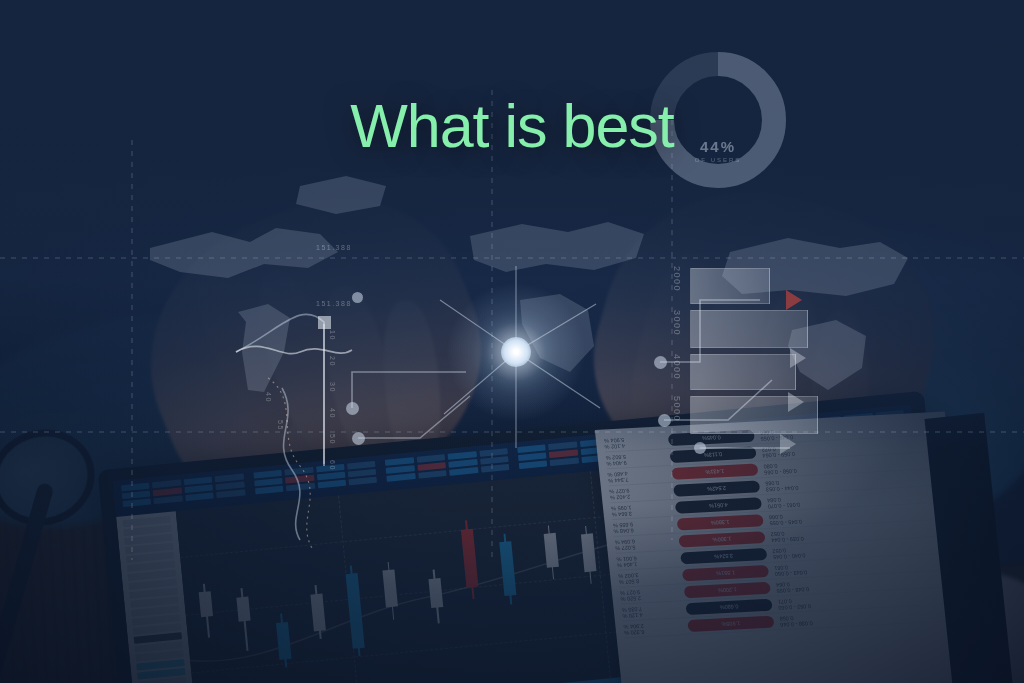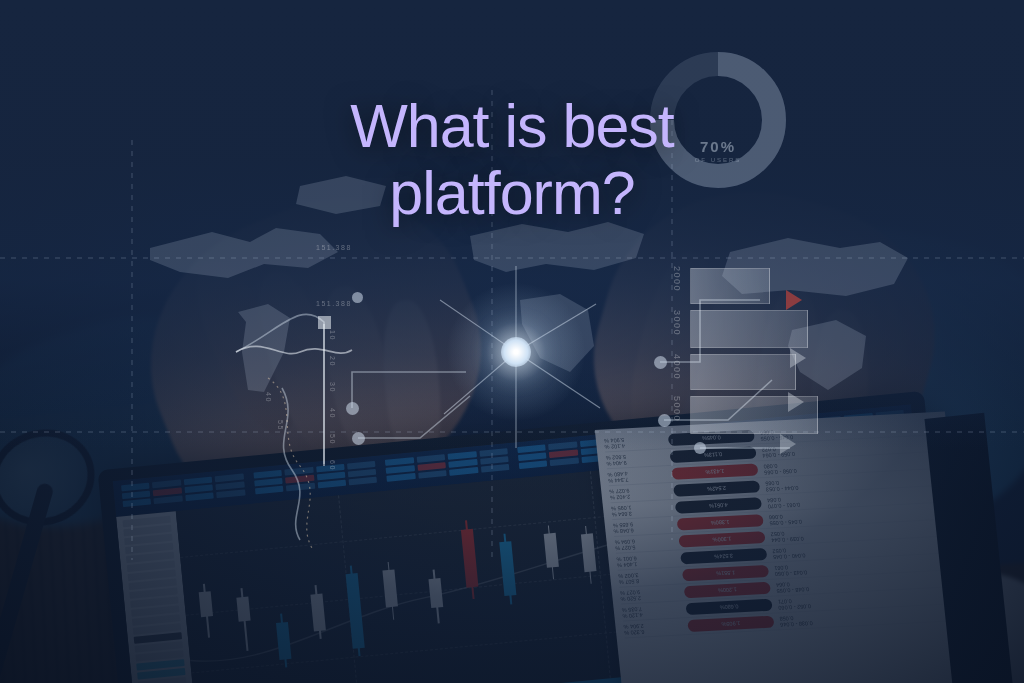--- a/index.html
+++ b/index.html
@@ -171,21 +171,21 @@
     box-shadow:0 0 22px 8px rgba(200,225,250,.35);
   }
   .hbar{
     position:absolute;background:linear-gradient(90deg, rgba(235,240,248,.34), rgba(235,240,248,.16));
     border:1px solid rgba(255,255,255,.18);
   }
 
   
   .headline{
     position:absolute;left:0;right:0;top:96px;text-align:center;z-index:40;
-    color:#c4b5fd;line-height:1;
+    color:#86efac;line-height:1;
   }
   .hl-1{
     font-size:61px;font-weight:400;letter-spacing:-1px;
     text-shadow:0 3px 26px rgba(0,0,0,.55);
   }
   .hl-2{
     font-size:79px;font-weight:700;letter-spacing:-2px;margin-top:8px;
     text-shadow:0 4px 30px rgba(0,0,0,.6);
   }
   .hl-3{
@@ -637,33 +637,32 @@
     <div class="hud-txt hud-vtxt" style="left:336px;top:408px;font-size:7px;">40</div>
     <div class="hud-txt hud-vtxt" style="left:336px;top:434px;font-size:7px;">50</div>
     <div class="hud-txt hud-vtxt" style="left:336px;top:460px;font-size:7px;">60</div>
 
     <div class="hud-txt" style="left:316px;top:244px;font-size:7px;">151.388</div>
     <div class="hud-txt" style="left:316px;top:300px;font-size:7px;">151.388</div>
     <div class="hud-txt hud-vtxt" style="left:284px;top:420px;font-size:7px;">55</div>
     <div class="hud-txt hud-vtxt" style="left:272px;top:392px;font-size:7px;">40</div>
 
     <div class="donut-label" style="left:668px;top:138px;width:100px;">
-      <span class="pct">70%</span>
+      <span class="pct">44%</span>
       <span class="cap">OF USERS</span>
     </div>
 
     <div class="node" style="left:346px;top:402px;width:13px;height:13px;"></div>
     <div class="node" style="left:352px;top:432px;width:13px;height:13px;"></div>
     <div class="node" style="left:654px;top:356px;width:13px;height:13px;"></div>
     <div class="node" style="left:658px;top:414px;width:13px;height:13px;"></div>
     <div class="node" style="left:694px;top:442px;width:12px;height:12px;"></div>
     <div class="node" style="left:352px;top:292px;width:11px;height:11px;"></div>
 
     <div class="hubglow" style="left:446px;top:282px;"></div>
     <div class="hubdot" style="left:501px;top:337px;"></div>
   </div>
 
   <div class="headline">
     <div class="hl-1">What is best</div>
-    <div class="hl-3">platform?</div>
   </div>
 
 </div>
 
 </body></html>

